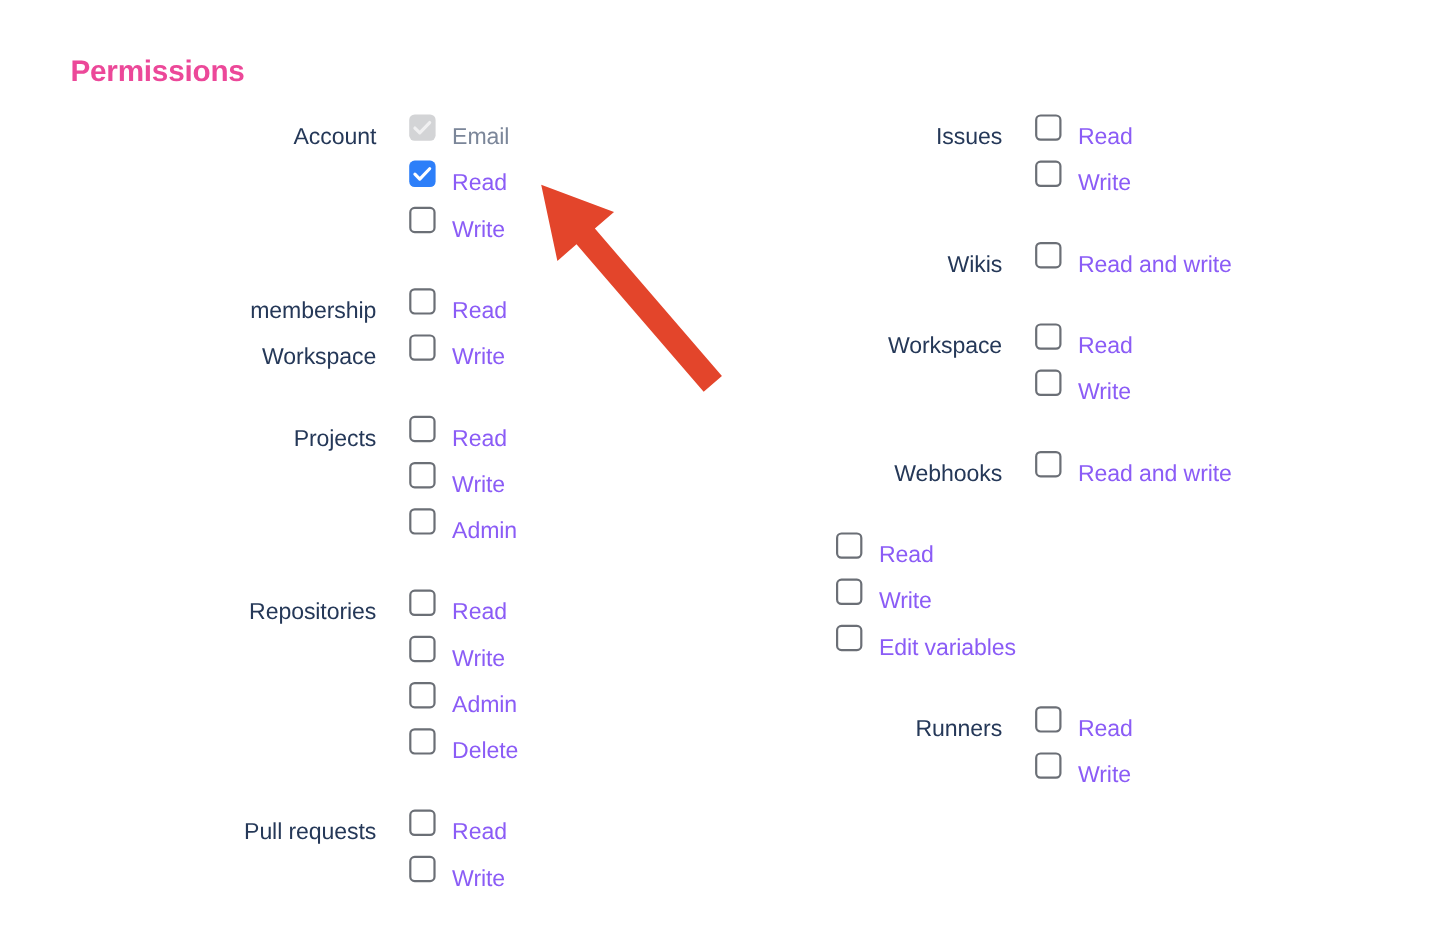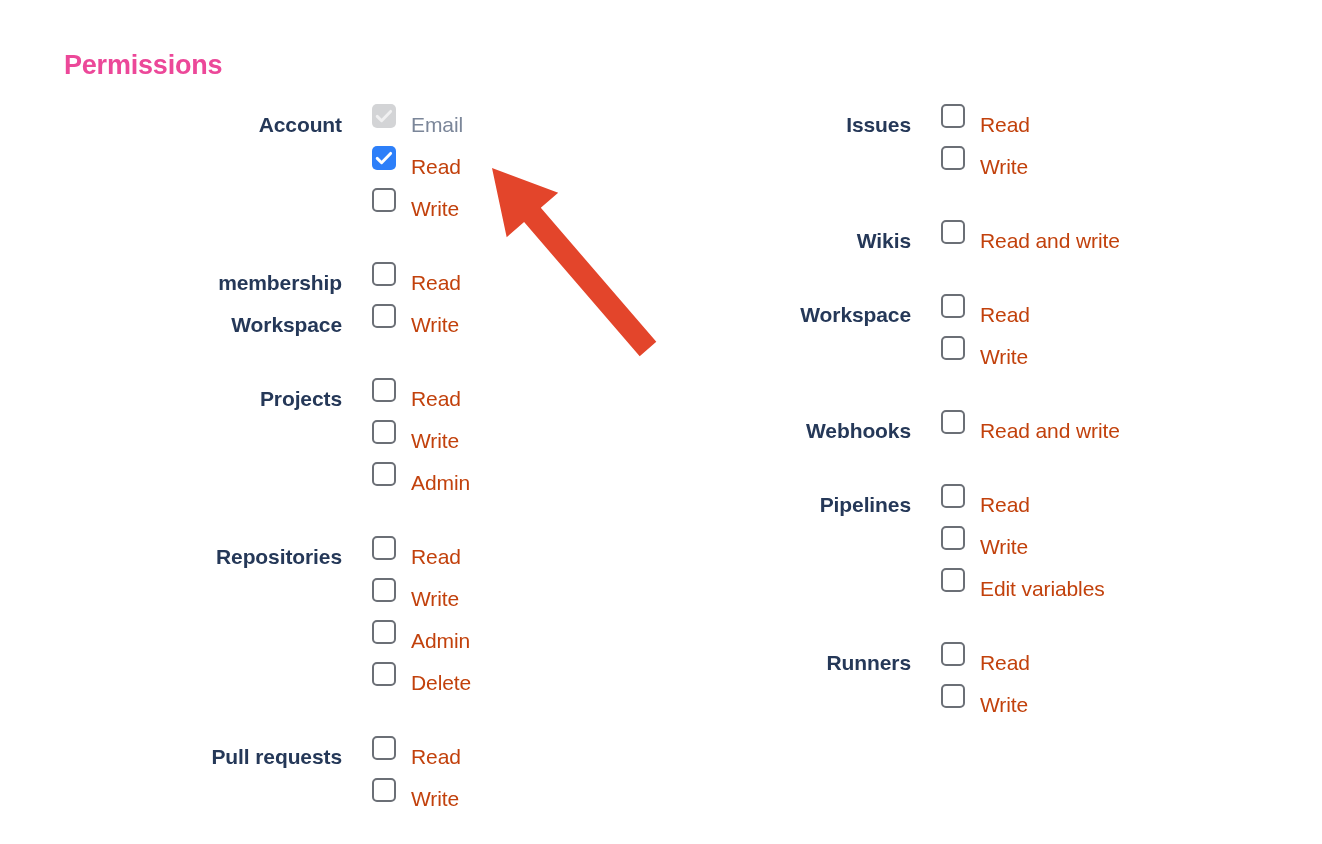--- a/index.html
+++ b/index.html
@@ -39,21 +39,21 @@
   .perm-group {
     display: flex;
     flex-direction: row;
     align-items: flex-start;
     margin-bottom: 32px;
   }
   .perm-group:last-child { margin-bottom: 0; }
 
   .group-label {
     font-size: 21px;
-    font-weight: bold;
+    font-weight: normal;
     color: #253858;
     text-align: right;
     line-height: 42px;
     letter-spacing: -0.1px;
     flex: 0 0 auto;
     padding-right: 30px;
     box-sizing: border-box;
   }
   #column-left  .group-label { width: 222px; }
   #column-right .group-label { width: 181px; }
@@ -93,21 +93,21 @@
 
   .cb.disabled-checked {
     background: #d3d4d6;
     border: none;
   }
   .cb.disabled-checked .tick { display: block; stroke: #f0f0f1; }
   .cb.disabled-checked svg { top: 0; left: 0; }
 
   .option-label {
     font-size: 21px;
-    color: #c2410c;
+    color: #8b5cf6;
     line-height: 42px;
     margin-left: 15px;
     letter-spacing: -0.1px;
     white-space: nowrap;
   }
   .option-label.muted { color: #7b8699; }
 
   
   #annotation-arrow {
     position: absolute;
@@ -342,23 +342,20 @@
           <span class="cb" role="checkbox" aria-checked="false">
             <svg viewBox="0 0 24 24">
               <path class="tick" d="M5.2 12.4 L9.6 16.8 L18.6 7.4" fill="none" stroke-width="2.9" stroke-linecap="round" stroke-linejoin="round"></path>
             </svg>
           </span>
           <span class="option-label">Read and write</span>
         </div>
       </div>
     </div>
     <div class="perm-group">
-      <div class="group-label">
-        <span class="wrap-line">Pipelines</span>
-      </div>
       <div class="options">
         <div class="option-row">
           <span class="cb" role="checkbox" aria-checked="false">
             <svg viewBox="0 0 24 24">
               <path class="tick" d="M5.2 12.4 L9.6 16.8 L18.6 7.4" fill="none" stroke-width="2.9" stroke-linecap="round" stroke-linejoin="round"></path>
             </svg>
           </span>
           <span class="option-label">Read</span>
         </div>
         <div class="option-row">

